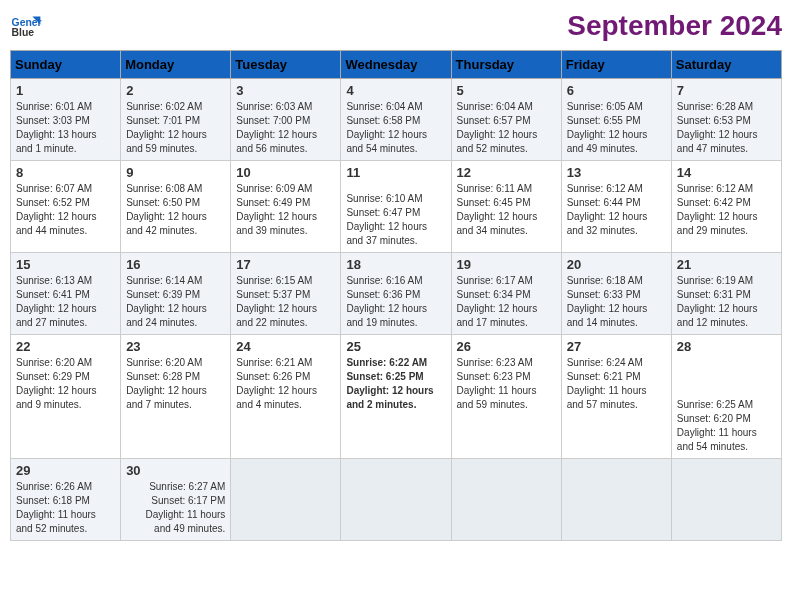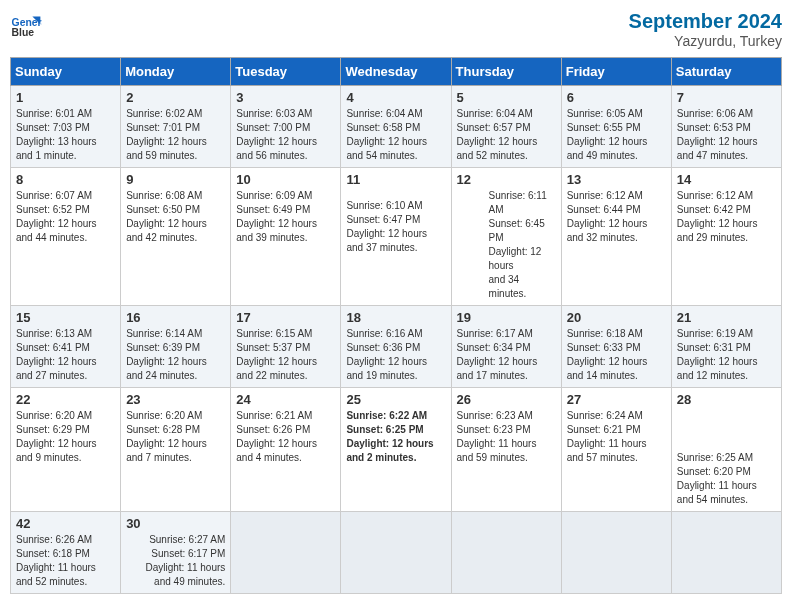--- a/index.html
+++ b/index.html
@@ -22,35 +22,35 @@
       gap: 4px;
     }
     .logo-icon {
       width: 32px;
       height: 32px;
     }
     .title-area {
       text-align: right;
     }
     .month-title {
-      font-size: 20px;
+      font-size: 28px;
       font-weight: bold;
-      color: #0369a1;
+      color: #701a75;
     }
     .location-title {
       font-size: 14px;
       color: #555;
     }
     .calendar {
       width: 100%;
       border-collapse: collapse;
     }
     .calendar th {
       background-color: #1565c0;
-      color: #ffffff;
+      color: #000000;
       font-size: 13px;
       font-weight: bold;
       padding: 6px 4px;
       text-align: left;
       border: 1px solid #aaa;
     }
     .calendar td {
       vertical-align: top;
       border: 1px solid #ccc;
       padding: 4px 5px;
@@ -87,42 +87,41 @@
 <div class="header-area">
   <div class="logo">
     <svg class="logo-icon" viewBox="0 0 40 40">
       <text x="2" y="20" font-size="13" font-weight="bold" fill="#1565c0">General</text>
       <text x="2" y="33" font-size="13" font-weight="bold" fill="#333">Blue</text>
       <polygon points="28,8 38,8 38,18" fill="#1565c0"></polygon>
     </svg>
   </div>
   <div class="title-area">
     <div class="month-title">September 2024</div>
-    <div class="location-title">Yazyurdu, Turkey</div>
   </div>
 </div>
 
 <table class="calendar">
   <thead>
     <tr>
     <th>Sunday</th>
         <th>Monday</th>
         <th>Tuesday</th>
         <th>Wednesday</th>
         <th>Thursday</th>
         <th>Friday</th>
         <th>Saturday</th>
       </tr>
   </thead>
   <tbody id="calendar-body">
   <tr class="row-shade">
         <td>
           <span class="day-num">1</span>
           <div class="day-info" style="white-space: pre-line;">Sunrise: 6:01 AM
-Sunset: 7:03 PM
+Sunset: 3:03 PM
 Daylight: 13 hours
 and 1 minute.</div>
         </td>
         <td>
           <span class="day-num">2</span>
           <div class="day-info" style="white-space: pre-line;">Sunrise: 6:02 AM
 Sunset: 7:01 PM
 Daylight: 12 hours
 and 59 minutes.</div>
         </td>
@@ -149,21 +148,21 @@
         </td>
         <td>
           <span class="day-num">6</span>
           <div class="day-info" style="white-space: pre-line;">Sunrise: 6:05 AM
 Sunset: 6:55 PM
 Daylight: 12 hours
 and 49 minutes.</div>
         </td>
         <td>
           <span class="day-num">7</span>
-          <div class="day-info" style="white-space: pre-line;">Sunrise: 6:06 AM
+          <div class="day-info" style="white-space: pre-line;">Sunrise: 6:28 AM
 Sunset: 6:53 PM
 Daylight: 12 hours
 and 47 minutes.</div>
         </td>
       </tr>
       <tr>
         <td>
           <span class="day-num">8</span>
           <div class="day-info" style="white-space: pre-line;">Sunrise: 6:07 AM
 Sunset: 6:52 PM
@@ -186,21 +185,21 @@
         </td>
         <td>
           <span class="day-num">11</span>
           <div class="day-info" style="white-space: pre-line; margin-top: 12px;">Sunrise: 6:10 AM
 Sunset: 6:47 PM
 Daylight: 12 hours
 and 37 minutes.</div>
         </td>
         <td>
           <span class="day-num">12</span>
-          <div class="day-info" style="white-space: pre-line; margin-left: 32px;">Sunrise: 6:11 AM
+          <div class="day-info" style="white-space: pre-line;">Sunrise: 6:11 AM
 Sunset: 6:45 PM
 Daylight: 12 hours
 and 34 minutes.</div>
         </td>
         <td>
           <span class="day-num">13</span>
           <div class="day-info" style="white-space: pre-line;">Sunrise: 6:12 AM
 Sunset: 6:44 PM
 Daylight: 12 hours
 and 32 minutes.</div>
@@ -310,21 +309,21 @@
         <td>
           <span class="day-num">28</span>
           <div class="day-info" style="white-space: pre-line; margin-top: 44px;">Sunrise: 6:25 AM
 Sunset: 6:20 PM
 Daylight: 11 hours
 and 54 minutes.</div>
         </td>
       </tr>
       <tr class="row-shade">
         <td>
-          <span class="day-num">42</span>
+          <span class="day-num">29</span>
           <div class="day-info" style="white-space: pre-line;">Sunrise: 6:26 AM
 Sunset: 6:18 PM
 Daylight: 11 hours
 and 52 minutes.</div>
         </td>
         <td>
           <span class="day-num">30</span>
           <div class="day-info" style="white-space: pre-line; text-align: right;">Sunrise: 6:27 AM
 Sunset: 6:17 PM
 Daylight: 11 hours

